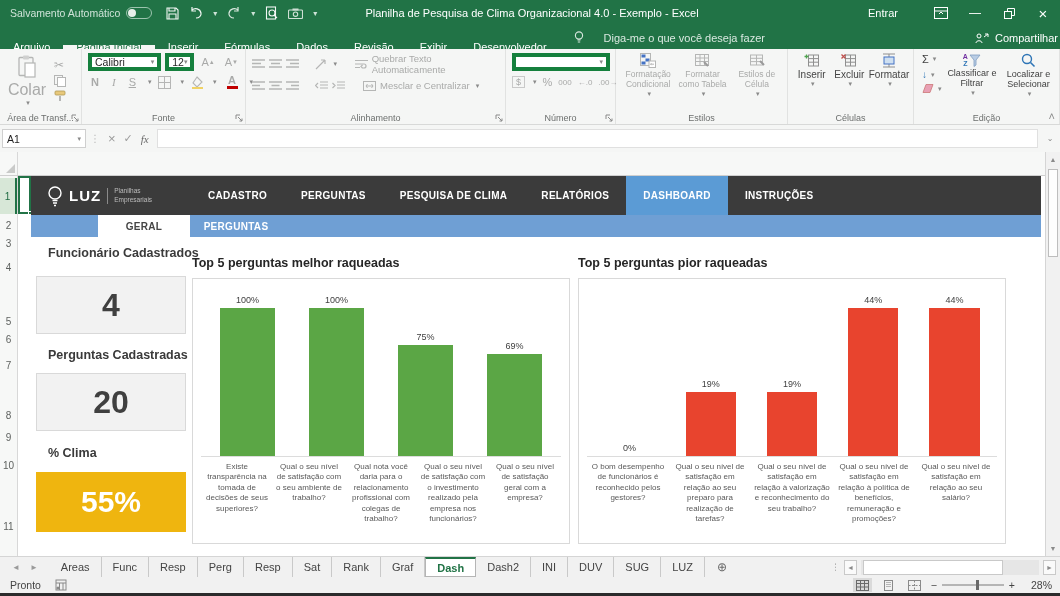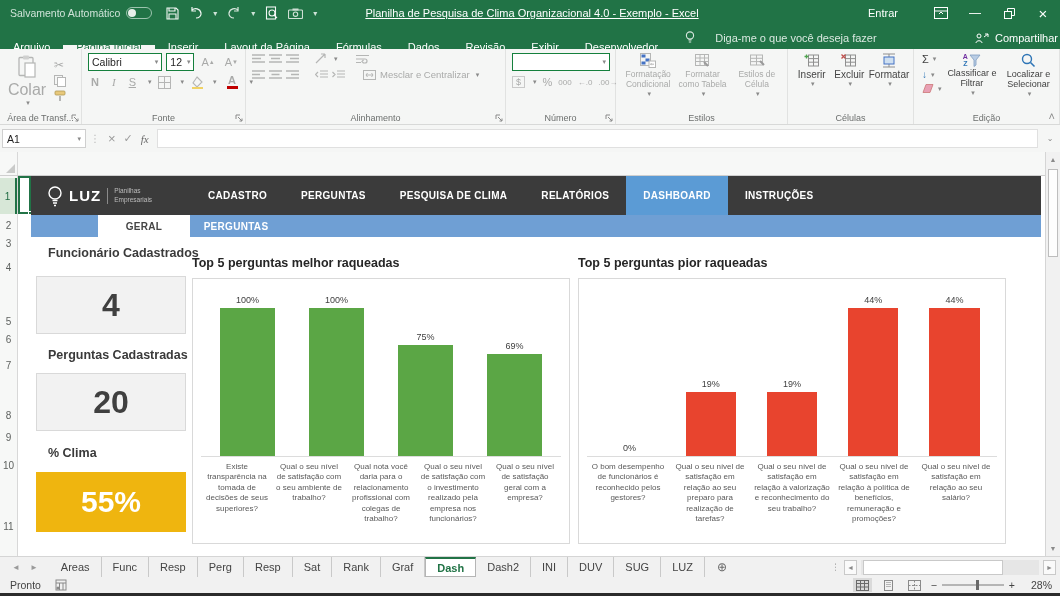--- a/index.html
+++ b/index.html
@@ -8,21 +8,21 @@
   #app { position:relative; width:1060px; height:596px; background:#fff; overflow:hidden; }
   svg { display:block; }
 
   
   .titlebar { position:absolute; top:0; left:0; width:1060px; height:26px; background:#217346; display:flex; align-items:center; color:#fff; }
   .autosave { display:flex; align-items:center; gap:6px; padding-left:10px; color:#cfe3d8; font-size:10.5px; }
   .toggle { width:26px; height:12px; border:1px solid #9cc4ae; border-radius:7px; position:relative; }
   .toggle .knob { position:absolute; left:1px; top:1px; width:8px; height:8px; border-radius:50%; background:#e8f0ea; }
   .qat { display:flex; align-items:center; gap:10px; margin-left:14px; }
   .qat .qbtn { opacity:.95; display:flex; align-items:center; }
-  .tb-title { position:absolute; left:4px; right:0; text-align:center; font-size:11px; color:#fff; pointer-events:none;text-decoration:underline; }
+  .tb-title { position:absolute; left:4px; right:0; text-align:center; font-size:11px; color:#fff; pointer-events:none; }
   .tb-right { margin-left:auto; display:flex; align-items:center; height:100%; }
   .signin { font-size:11px; margin-right:26px; }
   .winbtn { width:34px; height:26px; display:flex; align-items:center; justify-content:center; font-size:12px; }
   .ddw { font-size:8px; color:#cfe3d8; }
 
   
   .rtabs { position:absolute; top:26px; left:0; width:1060px; height:23px; background:#217346; display:flex; align-items:stretch; }
   .rtab { padding:0 13px; display:flex; align-items:center; color:#fff; font-size:11px; cursor:default;margin-top:19px; }
   .rtab.active { background:#f5f6f5; color:#217346; }
   .tellme { display:flex; align-items:center; gap:20px; color:#d9e8e0; margin-left:14px; font-size:11px; }
@@ -33,21 +33,21 @@
   .rgroup { position:relative; border-right:1px solid #e1e2e1; padding:4px 4px 15px 6px; height:100%; }
   .glabel { position:absolute; bottom:1px; left:0; right:0; text-align:center; font-size:9px; color:#6c6f6e; }
   .dlaunch { position:absolute; right:2px; bottom:2px; }
   .dis { color:#a9aaa9; }
   .en { color:#3f3f3f; }
   .dd { font-size:7px; color:#8a8a8a; margin-left:2px; }
   .ribbon .row { display:flex; align-items:center; gap:4px; }
   .bigbtn { display:flex; flex-direction:column; align-items:center; width:42px; padding-top:2px; }
   .bigbtn .lbl { font-size:16px; margin-top:2px; }
   .minicol { display:flex; flex-direction:column; gap:3px; margin-left:2px; }
-  .combo { background:#fff; border:1px solid #15803d; height:18px; display:flex; align-items:center; padding:0 3px; font-size:10.5px; color:#1f1f1f; }
+  .combo { background:#fff; border:4px solid #15803d; height:18px; display:flex; align-items:center; padding:0 3px; font-size:10.5px; color:#1f1f1f; }
   .combo .dd { margin-left:auto; }
   .fbtn { padding:0 3px; font-size:11px; display:flex; align-items:center; }
   .b { font-weight:bold; }
   .i { font-style:italic; font-family:"Liberation Serif", serif; }
   .u { text-decoration:underline; }
   .stackbtn { display:flex; flex-direction:column; align-items:center; width:56px; text-align:center; }
   .stackbtn .lbl { font-size:8.5px; line-height:1.15; margin-top:2px; }
   .cellbtn { display:flex; flex-direction:column; align-items:center; width:40px; }
   .cellbtn .lbl { font-size:10px; margin-top:1px; }
   .editbtn { display:flex; flex-direction:column; align-items:center; width:60px; text-align:center; }
@@ -199,21 +199,20 @@
       <span class="winbtn" style="font-size:15px;">×</span>
     </div>
   </div>
 
   <div class="rtabs">
     <span style="display:flex;">
 
     <span class="rtab">Arquivo</span>
         <span class="rtab active">Página Inicial</span>
         <span class="rtab">Inserir</span>
-        <span class="rtab">Layout da Página</span>
         <span class="rtab">Fórmulas</span>
         <span class="rtab">Dados</span>
         <span class="rtab">Revisão</span>
         <span class="rtab">Exibir</span>
         <span class="rtab">Desenvolvedor</span>
       </span>
     <span class="tellme">
       <svg width="10" height="13" viewBox="0 0 10 13">
           <circle cx="5" cy="4.5" r="3.6" fill="none" stroke="#d9e8e0" stroke-width="1.1"></circle>
           <path d="M3.5 9 h3 M3.8 11 h2.4" stroke="#d9e8e0" stroke-width="1.1"></path>
@@ -341,20 +340,21 @@
               <path d="M1 10 L10 1 M10 1 h-4 M10 1 v4" fill="none" stroke="#b5b6b5" stroke-width="1.2"></path>
             </svg>
           </span>
         <span class="dd">▾</span>
         <span style="width:10px;"></span>
         <span>
             <svg width="13" height="10" viewBox="0 0 13 10">
               <path d="M0 1.5 h13 M0 5 h9 a2 2 0 1 1 0 4 h-2 M0 8.5 h5 M7.5 9 l-1.5-1.5 1.5-1.5" fill="none" stroke="#b5b6b5" stroke-width="1.2"></path>
             </svg>
           </span>
+        <span class="dis" style="font-size:9.5px;">Quebrar Texto Automaticamente</span>
       </div>
       <div class="row">
         <span>
             <svg width="13" height="10" viewBox="0 0 13 10">
               <path d="M0 1 h13 M0 4.5 h8 M0 8 h13" stroke="#b5b6b5" stroke-width="1.4"></path>
             </svg>
           </span>
         <span>
             <svg width="13" height="10" viewBox="0 0 13 10">
               <path d="M0 1 h13 M2.5 4.5 h8 M0 8 h13" stroke="#b5b6b5" stroke-width="1.4"></path>

